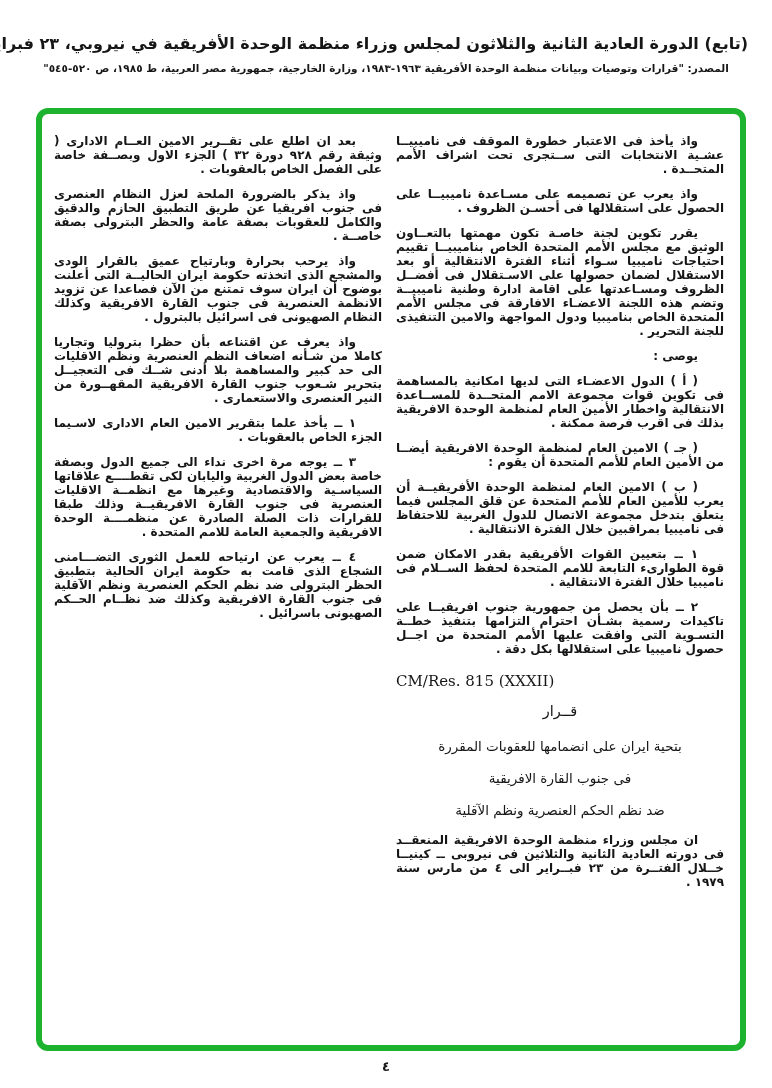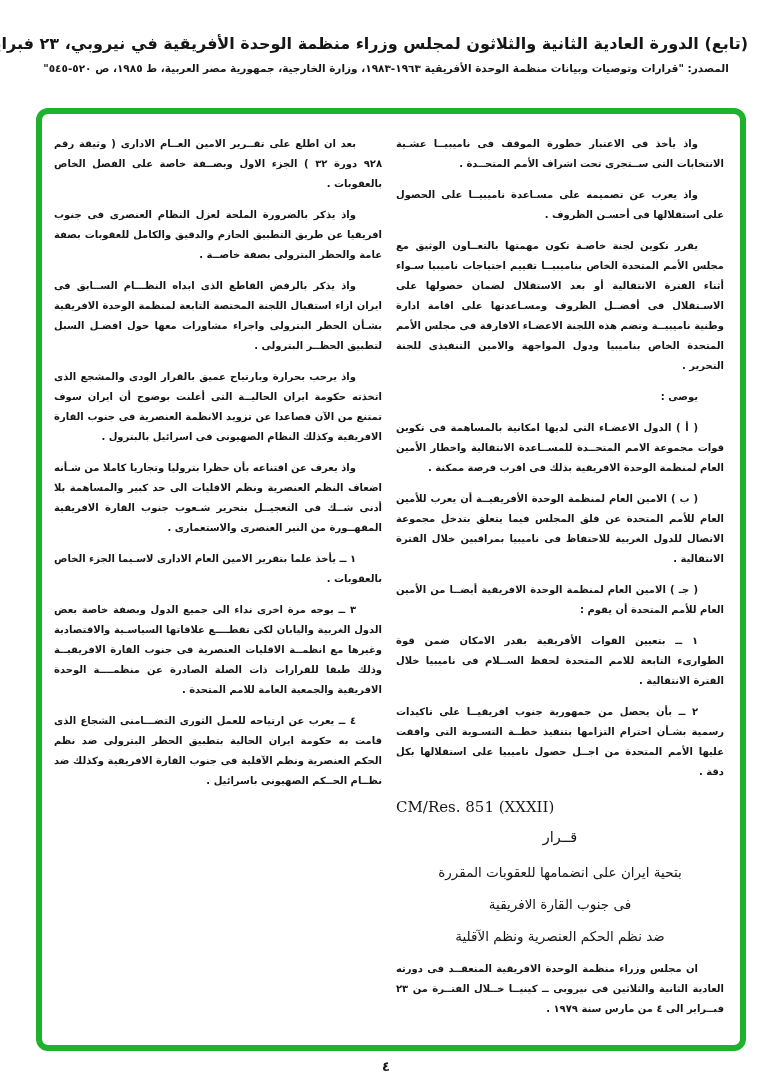--- a/index.html
+++ b/index.html
@@ -45,22 +45,22 @@
   .columns {
     display:flex;
     direction:rtl;            
     gap:14px;
     height:100%;
   }
   .col { flex:1 1 50%; direction:rtl; overflow:hidden; }
 
   .para {
     margin:0 0 11px 0;
-    font-size:10px;
-    line-height:20px;
+    font-size:12px;
+    line-height:14px;
     font-weight:bold;
     text-align:justify;
     text-indent:26px;
     direction:rtl;
   }
   .para-short { text-align:right; }
   .para-latin {
     direction:ltr;
     text-align:left;
     font-family:"DejaVu Serif", serif;
@@ -101,36 +101,35 @@
 
   <div class="green-box">
     <div class="columns">
 
       <div class="col">
         <p class="para">واذ يأخذ فى الاعتبار خطورة الموقف فى ناميبيــا عشـية الانتخابات التى ســتجرى تحت اشراف الأمم المتحــدة .</p>
         <p class="para">واذ يعرب عن تصميمه على مسـاعدة ناميبيــا على الحصول على استقلالها فى أحسـن الظروف .</p>
         <p class="para">يقرر تكوين لجنة خاصـة تكون مهمتها بالتعــاون الوثيق مع مجلس الأمم المتحدة الخاص بناميبيــا تقييم احتياجات ناميبيا سـواء أثناء الفترة الانتقالية أو بعد الاستقلال لضمان حصولها على الاسـتقلال فى أفضــل الظروف ومسـاعدتها على اقامة ادارة وطنية ناميبيــة وتضم هذه اللجنة الاعضـاء الافارقة فى مجلس الأمم المتحدة الخاص بناميبيا ودول المواجهة والامين التنفيذى للجنة التحرير .</p>
         <p class="para para-short">يوصى :</p>
         <p class="para">( أ ) الدول الاعضـاء التى لديها امكانية بالمساهمة فى تكوين قوات مجموعة الامم المتحــدة للمســاعدة الانتقالية واخطار الأمين العام لمنظمة الوحدة الافريقية بذلك فى اقرب فرصة ممكنة .</p>
+        <p class="para">( جـ ) الامين العام لمنظمة الوحدة الافريقية أيضــا من الأمين العام للأمم المتحدة أن يقوم :</p>
         <p class="para">( ب ) الامين العام لمنظمة الوحدة الأفريقيــة أن يعرب للأمين العام للأمم المتحدة عن قلق المجلس فيما يتعلق بتدخل مجموعة الاتصال للدول الغربية للاحتفاظ فى ناميبيا بمراقبين خلال الفترة الانتقالية .</p>
-        <p class="para">( جـ ) الامين العام لمنظمة الوحدة الافريقية أيضــا من الأمين العام للأمم المتحدة أن يقوم :</p>
         <p class="para">١ ــ بتعيين القوات الأفريقية بقدر الامكان ضمن قوة الطوارىء التابعة للامم المتحدة لحفظ الســلام فى ناميبيا خلال الفترة الانتقالية .</p>
         <p class="para">٢ ــ بأن يحصل من جمهورية جنوب افريقيــا على تاكيدات رسمية بشـأن احترام التزامها بتنفيذ خطــة التسـوية التى وافقت عليها الأمم المتحدة من اجــل حصول ناميبيا على استقلالها بكل دقة .</p>
-        <p class="para-latin">CM/Res. 851 (XXXII)</p>
+        <p class="para-latin">CM/Res. 815 (XXXII)</p>
         <p class="para-center qarar">قــرار</p>
         <p class="para-center">بتحية ايران على انضمامها للعقوبات المقررة</p>
         <p class="para-center">فى جنوب القارة الافريقية</p>
         <p class="para-center">ضد نظم الحكم العنصرية ونظم الآقلية</p>
         <p class="para">ان مجلس وزراء منظمة الوحدة الافريقية المنعقــد فى دورته العادية الثانية والثلاثين فى نيروبى ــ كينيــا خــلال الفتــرة من ٢٣ فبــراير الى ٤ من مارس سنة ١٩٧٩ .</p>
       </div>
 
       <div class="col">
         <p class="para">بعد ان اطلع على تقــرير الامين العــام الادارى ( وثيقة رقم ٩٢٨ دورة ٣٢ ) الجزء الاول وبصــفة خاصة على الفصل الخاص بالعقوبات .</p>
         <p class="para">واذ يذكر بالضرورة الملحة لعزل النظام العنصرى فى جنوب افريقيا عن طريق التطبيق الحازم والدقيق والكامل للعقوبات بصفة عامة والحظر البترولى بصفة خاصــة .</p>
-        <p class="para">واذ يذكر بالرفض القاطع الذى ابداه النظـــام الســابق فى ايران ازاء استقبال اللجنة المختصة التابعة لمنظمة الوحدة الافريقية بشـأن الحظر البترولى واجراء مشاورات معها حول افضـل السبل لتطبيق الحظــر البترولى .</p>
         <p class="para">واذ يرحب بحرارة وبارتياح عميق بالقرار الودى والمشجع الذى اتخذته حكومة ايران الحاليــة التى أعلنت بوضوح أن ايران سوف تمتنع من الآن فصاعدا عن تزويد الانظمة العنصرية فى جنوب القارة الافريقية وكذلك النظام الصهيونى فى اسرائيل بالبترول .</p>
         <p class="para">واذ يعرف عن اقتناعه بأن حظرا بتروليا وتجاريا كاملا من شـأنه اضعاف النظم العنصرية ونظم الاقليات الى حد كبير والمساهمة بلا أدنى شــك فى التعجيــل بتحرير شـعوب جنوب القارة الافريقية المقهــورة من النير العنصرى والاستعمارى .</p>
         <p class="para">١ ــ يأخذ علما بتقرير الامين العام الادارى لاسـيما الجزء الخاص بالعقوبات .</p>
         <p class="para">٣ ــ يوجه مرة اخرى نداء الى جميع الدول وبصفة خاصة بعض الدول الغربية واليابان لكى تقطــــع علاقاتها السياسـية والاقتصادية وغيرها مع انظمــة الاقليات العنصرية فى جنوب القارة الافريقيــة وذلك طبقا للقرارات ذات الصلة الصادرة عن منظمــــة الوحدة الافريقية والجمعية العامة للامم المتحدة .</p>
         <p class="para">٤ ــ يعرب عن ارتياحه للعمل الثورى التضـــامنى الشجاع الذى قامت به حكومة ايران الحالية بتطبيق الحظر البترولى ضد نظم الحكم العنصرية ونظم الآقلية فى جنوب القارة الافريقية وكذلك ضد نظــام الحــكم الصهيونى باسرائيل .</p>
       </div>
 
     </div>
   </div>
 

